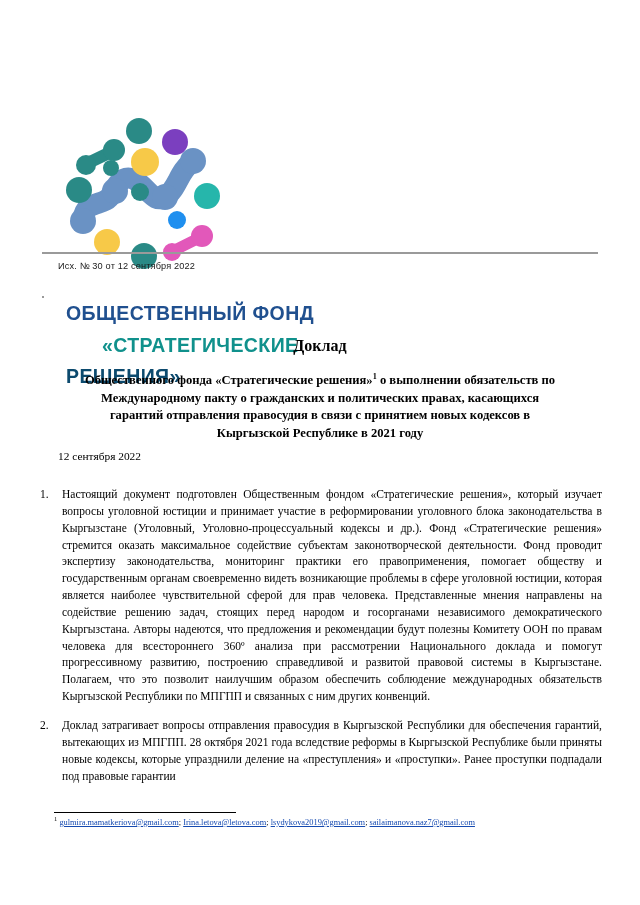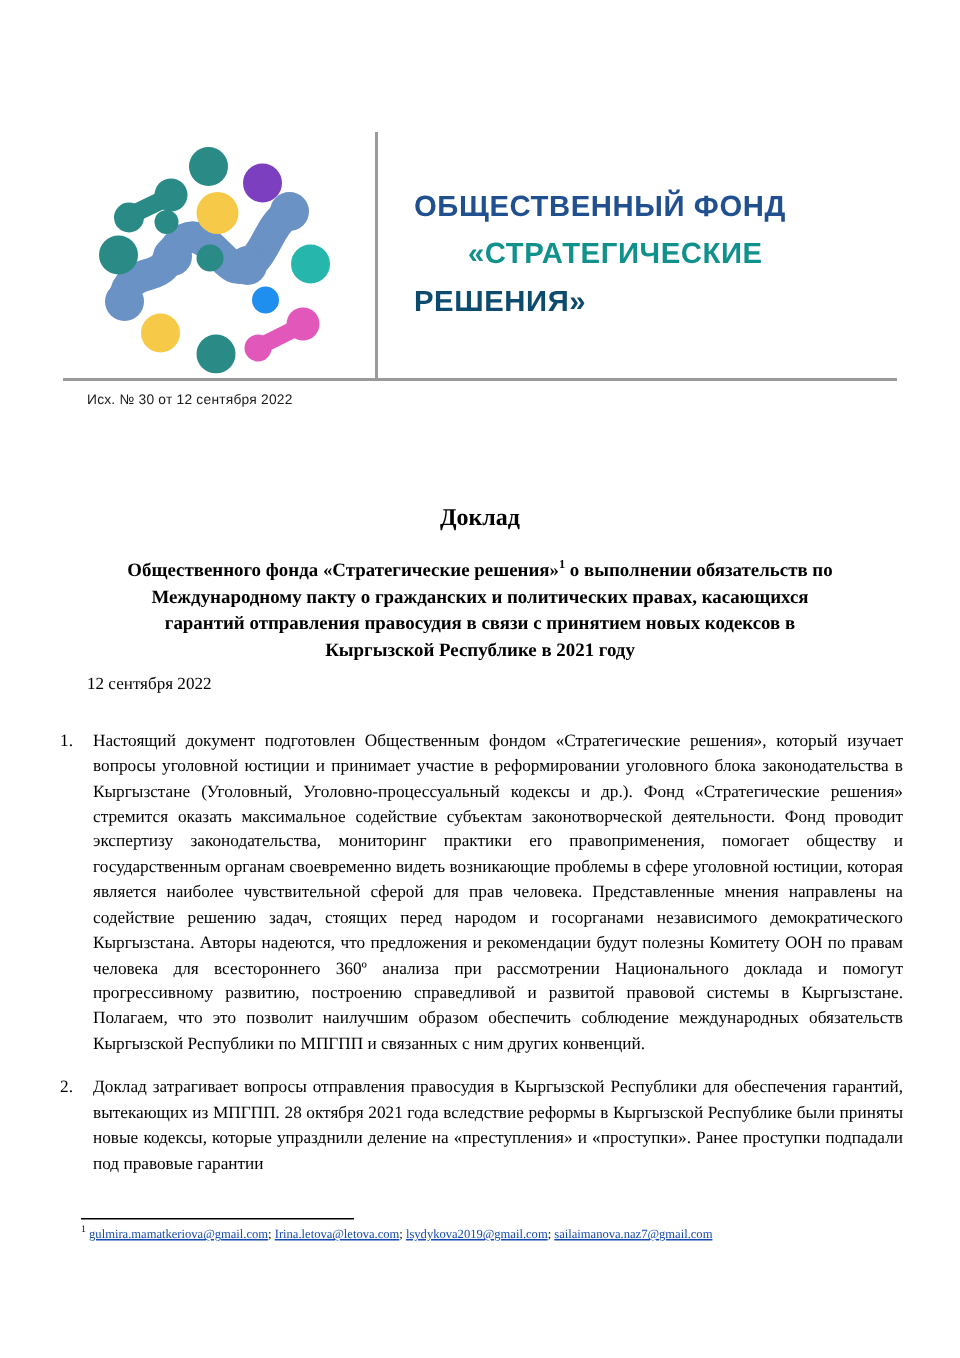--- a/index.html
+++ b/index.html
@@ -22,21 +22,21 @@
   }
 
   
   .letterhead {
     position: absolute;
     left: 42px;
     top: 86px;
     width: 556px;
     height: 168px;
     display: flex;
-    flex-direction: row;
+    flex-direction: column;
     align-items: stretch;
   }
   .logo-cell {
     width: 208px;
     flex: 0 0 208px;
     display: flex;
     align-items: center;
     justify-content: center;
     position: relative;
   }

